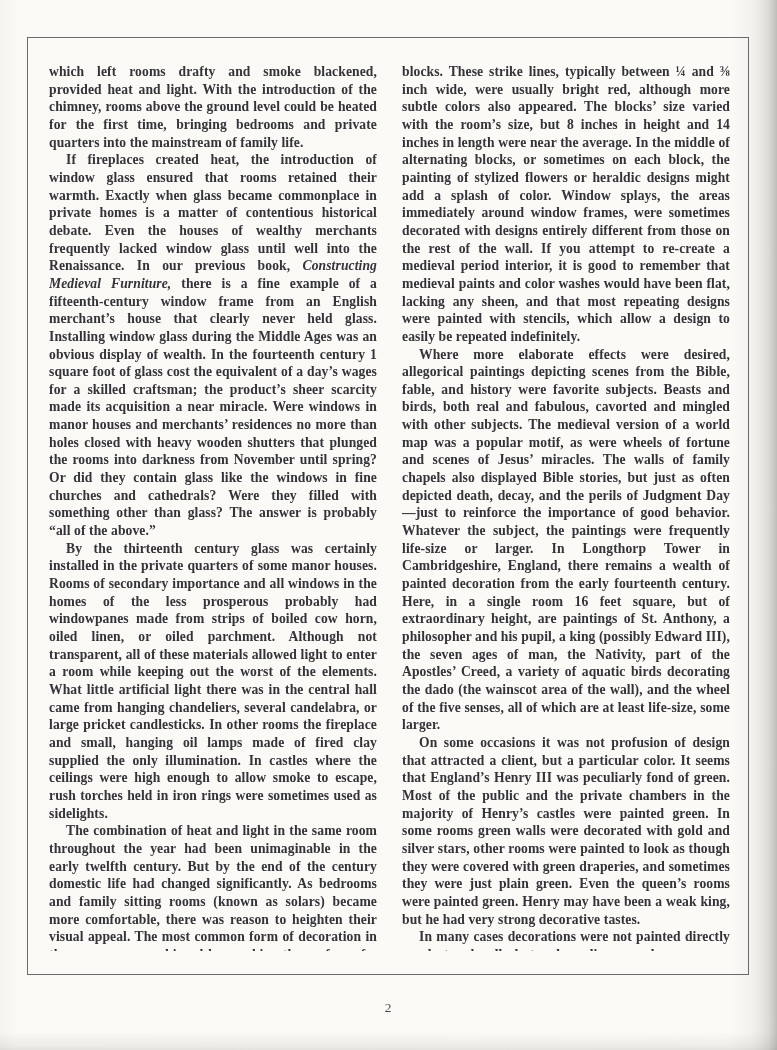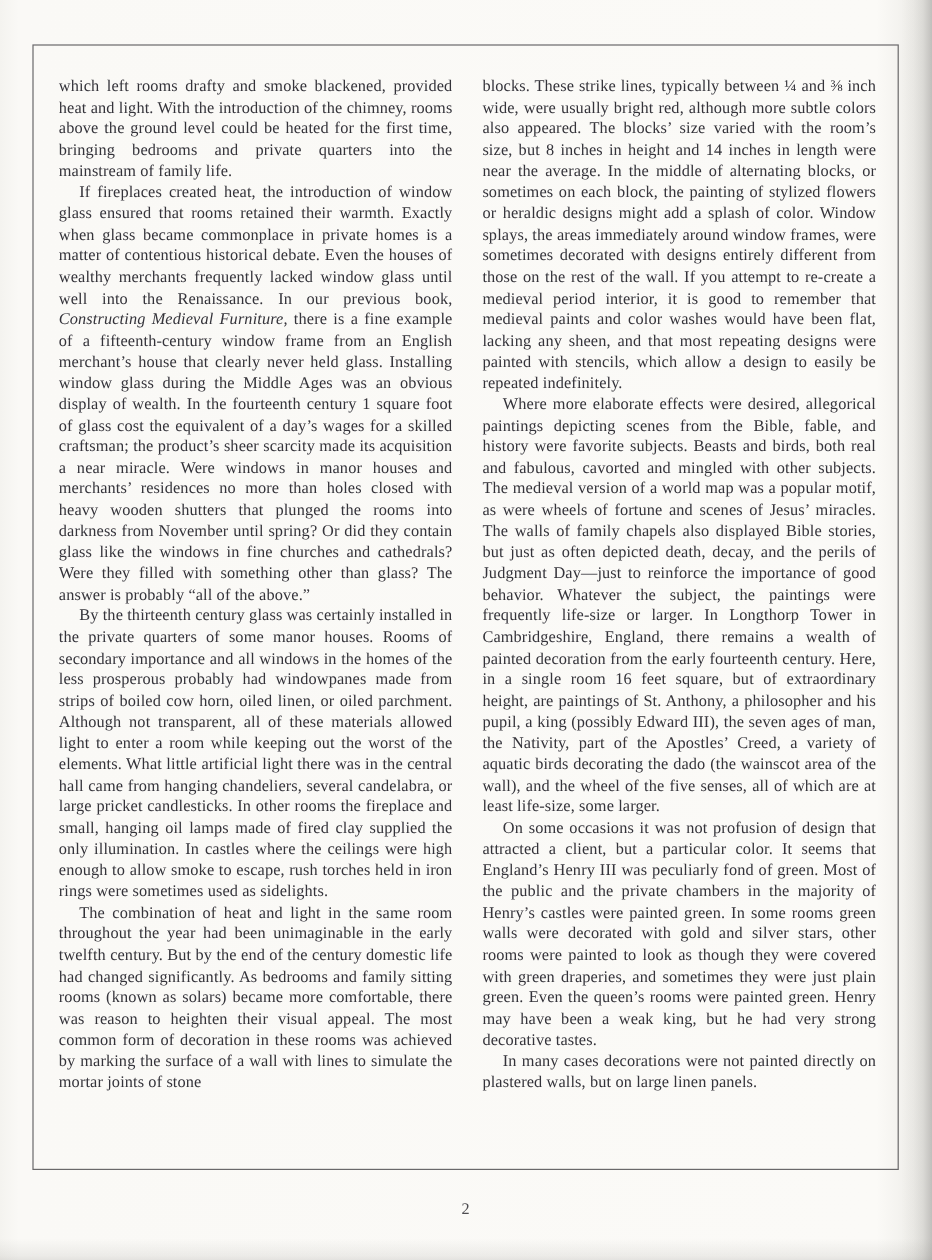--- a/index.html
+++ b/index.html
@@ -54,20 +54,21 @@
     overflow: hidden;
     color: #34333a;
     font-size: 13.6px;
     line-height: 17.65px;
     text-align: justify;
     letter-spacing: 0.1px;
   }
   .col p {
     margin: 0;
     padding: 0;
+    font-weight: bold;
   }
   .col p.indent {
     text-indent: 17px;
   }
   .italic {
     font-style: italic;
   }
   .page-number-row {
     position: absolute;
     left: 27px;

